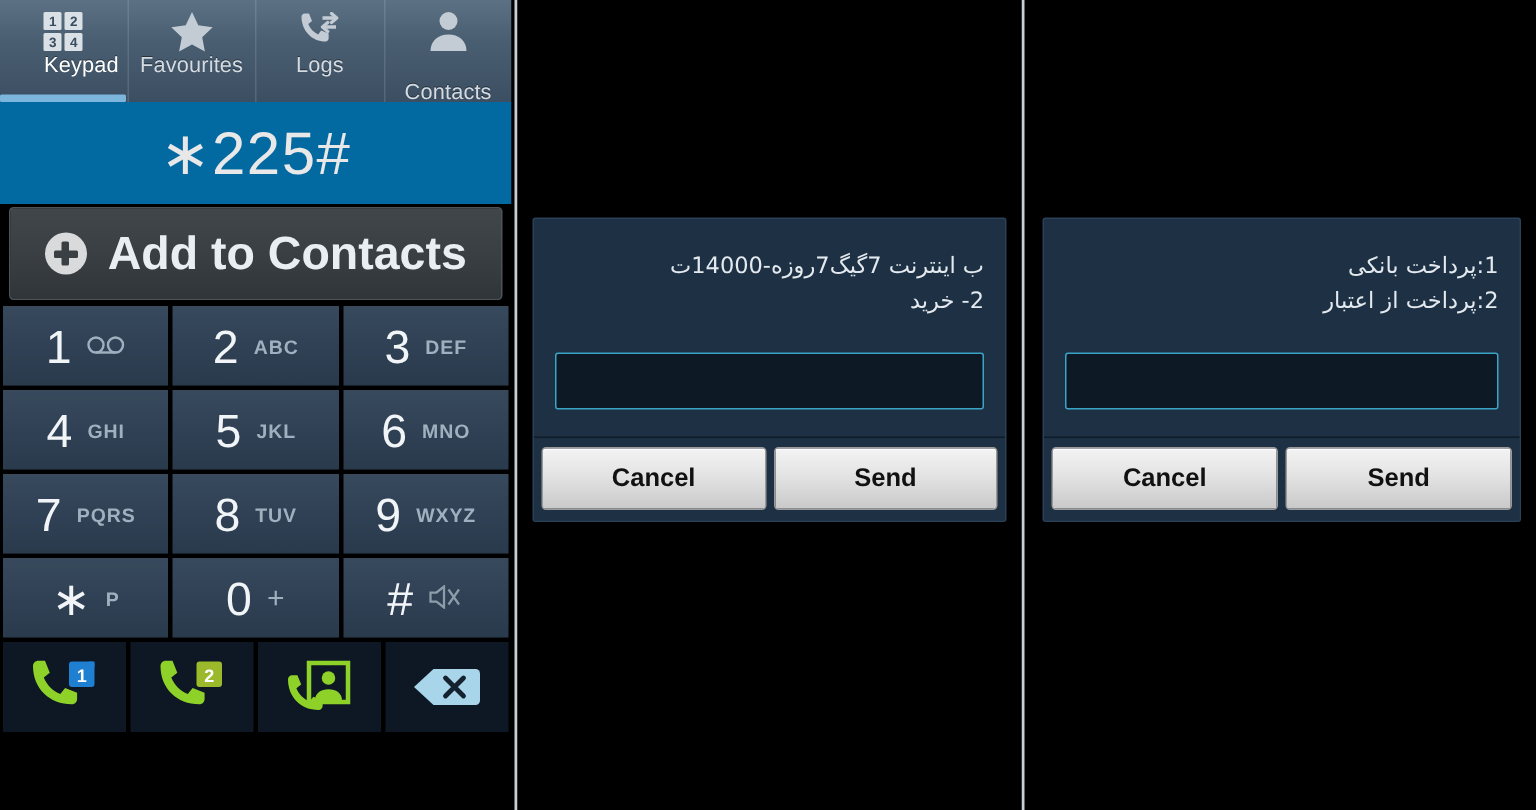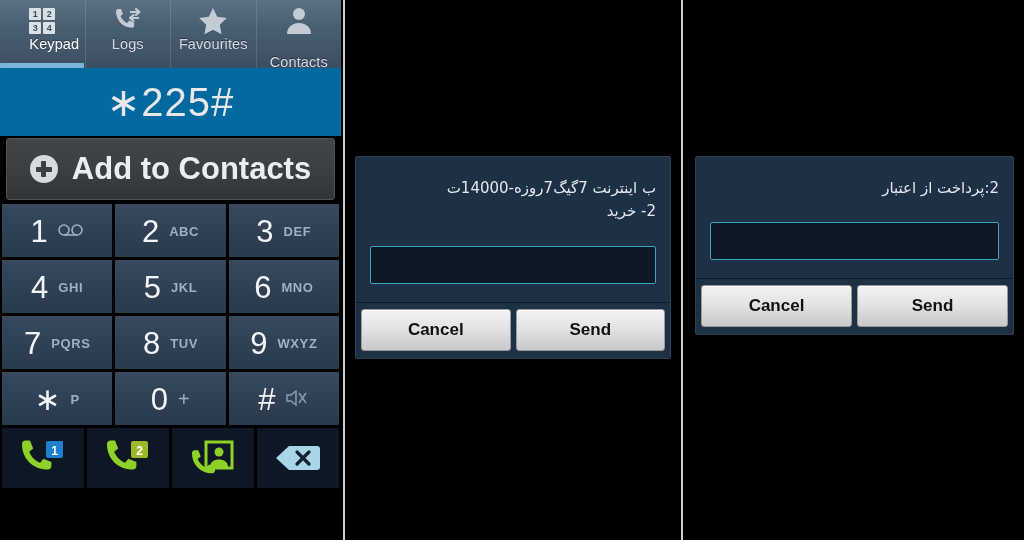--- a/index.html
+++ b/index.html
@@ -108,21 +108,21 @@
     height: 60px; background: #0d1824;
     display: flex; align-items: center; justify-content: center;
   }
 
   
   .panel-ussd { position: absolute; top: 0; height: 540px; background: #000; }
   .ussd-2 { left: 345px; width: 336px; }
   .ussd-3 { left: 685px; width: 339px; }
 
   .dialog {
-    position: absolute; left: 10px; right: 10px; top: 156px;
+    position: absolute; left: 10px; right: 10px; top: 145px;
     background: #1d3044;
     border: 1px solid #2b4158;
     border-radius: 2px;
     box-shadow: 0 0 0 1px rgba(0,0,0,.6);
   }
   .dialog-body { padding: 20px 14px 18px 14px; }
   .ussd-msg {
     color: #e3e9ee; font-size: 15px; line-height: 1.55;
     direction: rtl; text-align: right; unicode-bidi: plaintext;
     font-family: "DejaVu Sans", sans-serif;
@@ -164,36 +164,36 @@
               <span>3</span>
               <span>4</span>
             </span>
         </span>
         <span class="tab-label">Keypad</span>
         <span class="tab-underline"></span>
       </div>
 
       <div class="tab">
         <span class="tab-ico">
+          <svg width="30" height="28" viewBox="0 0 30 28">
+            <path d="M15 1l4.2 8.8 9.6 1.3-7 6.7 1.8 9.5L15 22.7 6.4 27.3l1.8-9.5-7-6.7 9.6-1.3z" fill="#c3ccd4"></path>
+          </svg>
+        </span>
+        <span class="tab-label">Favourites</span>
+      </div>
+
+      <div class="tab">
+        <span class="tab-ico">
           <svg width="30" height="26" viewBox="0 0 30 26">
             <path d="M3 3c0-1 1-2 2-2h3l2 5-2.5 2c1.2 3 3.6 5.6 6.6 7l2-2.6 5 2v3.3c0 1-1 2-2 2C10 19.7 3 12.5 3 3z" fill="#c3ccd4"></path>
             <path d="M17 4h9M17 10h9" stroke="#c3ccd4" stroke-width="2.2" fill="none"></path>
             <path d="M23 1l3.5 3L23 7M20.5 7L17 10l3.5 3" stroke="#c3ccd4" stroke-width="2.2" fill="none" stroke-linecap="round" stroke-linejoin="round"></path>
           </svg>
         </span>
         <span class="tab-label">Logs</span>
-      </div>
-
-      <div class="tab">
-        <span class="tab-ico">
-          <svg width="30" height="28" viewBox="0 0 30 28">
-            <path d="M15 1l4.2 8.8 9.6 1.3-7 6.7 1.8 9.5L15 22.7 6.4 27.3l1.8-9.5-7-6.7 9.6-1.3z" fill="#c3ccd4"></path>
-          </svg>
-        </span>
-        <span class="tab-label">Favourites</span>
       </div>
 
       <div class="tab">
         <span class="tab-ico">
           <svg width="28" height="28" viewBox="0 0 28 28">
             <circle cx="14" cy="8" r="6" fill="#c3ccd4"></circle>
             <path d="M2 28c0-7 5.4-11 12-11s12 4 12 11z" fill="#c3ccd4"></path>
           </svg>
         </span>
         <span class="tab-label">Contacts</span>
@@ -317,20 +317,21 @@
       <div class="dialog-buttons">
         <div class="dlg-btn">Cancel</div>
         <div class="dlg-btn">Send</div>
       </div>
     </div>
   </div>
 
   <div class="panel-ussd ussd-3">
     <div class="dialog">
       <div class="dialog-body">
+        <div class="ussd-msg">1:پرداخت بانکی</div>
         <div class="ussd-msg">2:پرداخت از اعتبار</div>
         <div class="ussd-input"></div>
       </div>
       <div class="dialog-buttons">
         <div class="dlg-btn">Cancel</div>
         <div class="dlg-btn">Send</div>
       </div>
     </div>
   </div>
 

